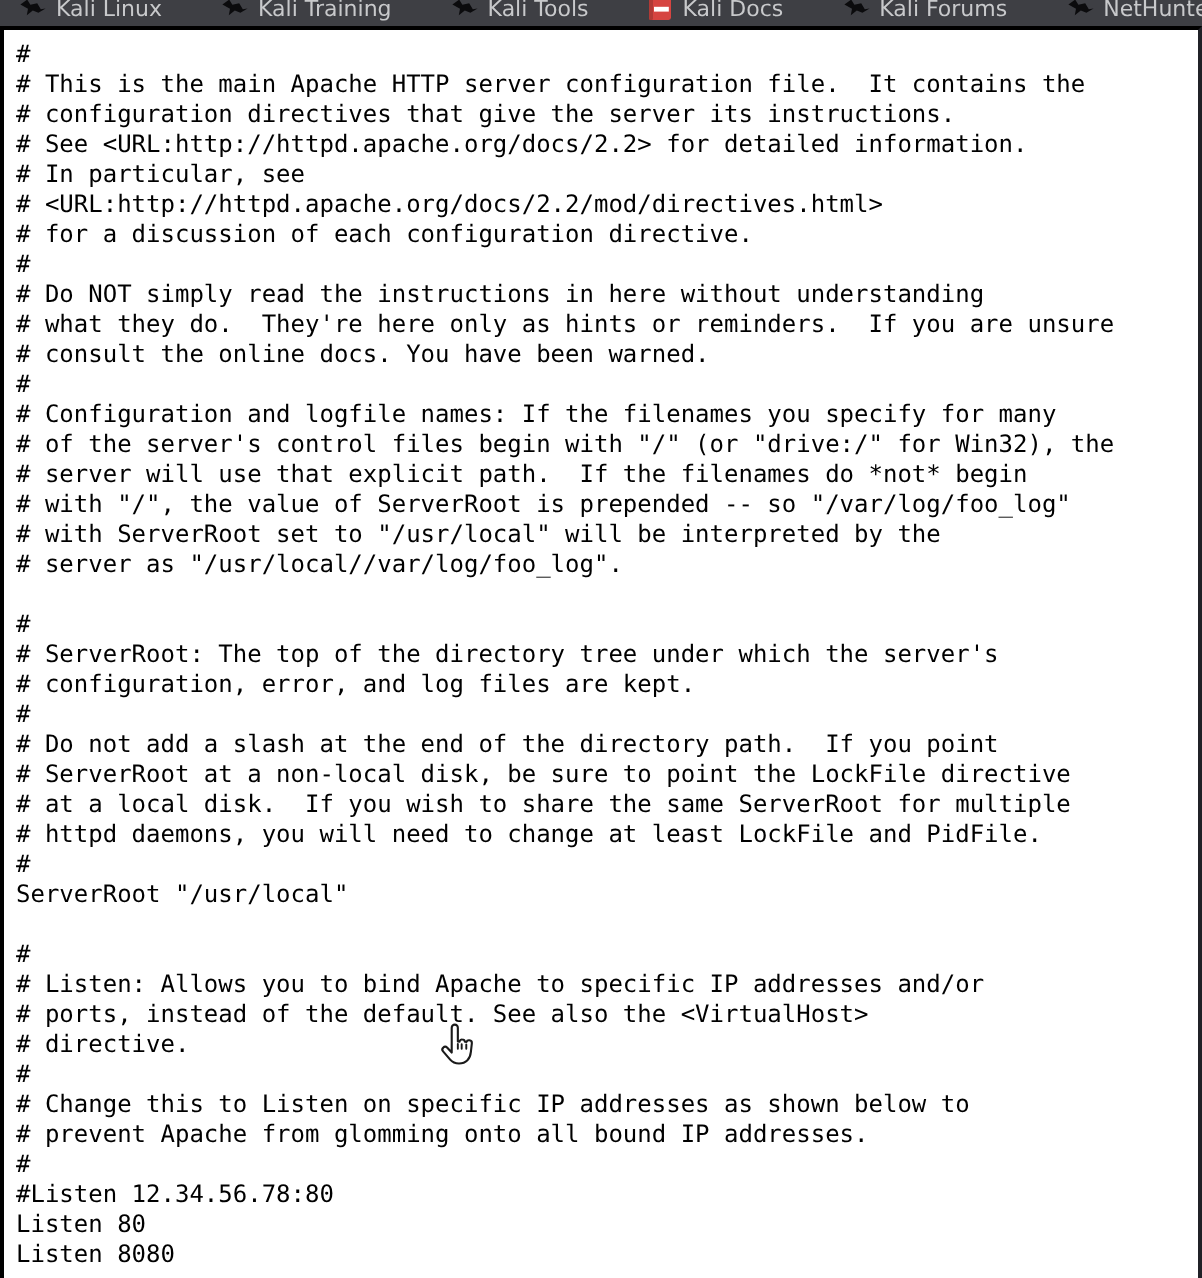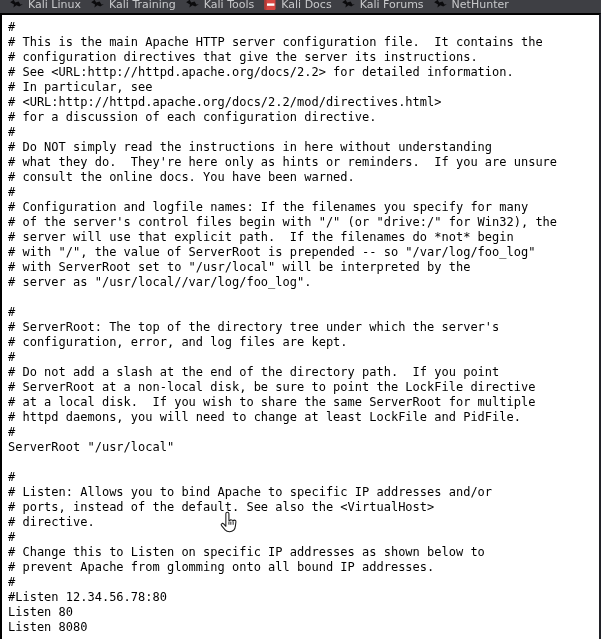--- a/index.html
+++ b/index.html
@@ -10,21 +10,21 @@
     overflow: hidden;
     background: #ffffff;
     font-family: "DejaVu Sans", "Liberation Sans", sans-serif;
   }
   
   .bookmarks-bar {
     height: 13px;
     background: #3e3f44;
     display: flex;
     align-items: center;
-    gap: 10px;
+    gap: 30px;
     padding-left: 10px;
     overflow: hidden;
     white-space: nowrap;
   }
   .bookmark {
     display: flex;
     align-items: center;
     gap: 5px;
     height: 17px;
     margin-top: -4px;

